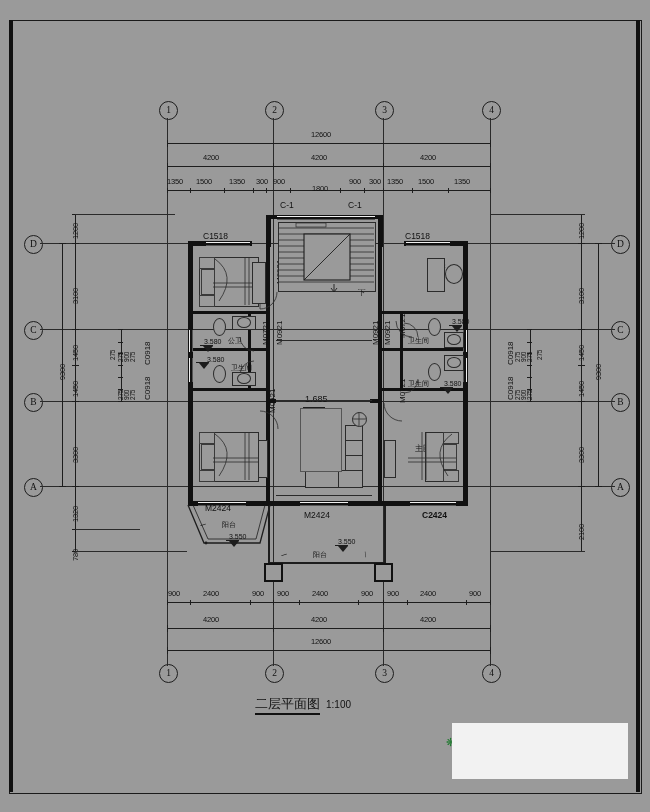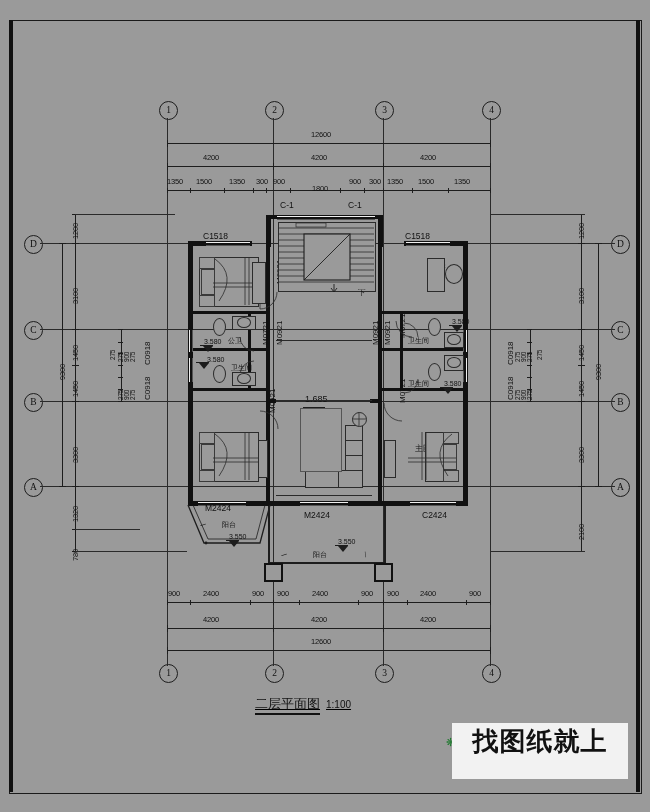--- a/index.html
+++ b/index.html
@@ -62,21 +62,21 @@
     position:absolute;width:0;height:0;
     border-left:5px solid transparent;border-right:5px solid transparent;
     border-top:6px solid #1d1d1d;
   }
   .elev-bar{position:absolute;height:1px;width:13px;background:#1d1d1d;}
   
   .fbox{position:absolute;border:1px solid #2b2b2b;background:#9a9a9a;}
   .fbox2{position:absolute;border:1px solid #3a3a3a;background:#9a9a9a;}
   .oval{position:absolute;border:1px solid #2b2b2b;border-radius:50%;background:#9a9a9a;}
   
-  #title-wrap{position:absolute;left:255px;top:694px;text-decoration:underline;}
+  #title-wrap{position:absolute;left:255px;top:694px;}
   #title-cn{font-size:13px;color:#111;font-family:"DejaVu Sans",sans-serif;border-bottom:2px solid #111;padding-bottom:2px;}
   #title-scale{font-size:10px;color:#111;margin-left:6px;}
   
   #wm{
     position:absolute;left:452px;top:723px;width:176px;height:56px;
     background:#f2f2f2;
   }
   #wm-cn{
     position:absolute;left:6px;top:1px;width:164px;
     font-family:"DejaVu Sans",sans-serif;font-size:26px;font-weight:bold;
@@ -341,21 +341,21 @@
   <div class="ln hl" style="left:410px;top:505px;width:46px;height:1px;background:#555;"></div>
   <div class="ln hl" style="left:198px;top:502px;width:48px;height:1px;background:#f0f0f0;"></div>
   <div class="ln hl" style="left:198px;top:505px;width:48px;height:1px;background:#555;"></div>
   <div class="ln hl" style="left:300px;top:502px;width:48px;height:1px;background:#f0f0f0;"></div>
   <div class="ln hl" style="left:300px;top:505px;width:48px;height:1px;background:#555;"></div>
 
   <div class="txt win-lbl" style="left:203px;top:232px;">C1518</div>
   <div class="txt win-lbl" style="left:405px;top:232px;">C1518</div>
   <div class="txt win-lbl" style="left:280px;top:201px;">C-1</div>
   <div class="txt win-lbl" style="left:348px;top:201px;">C-1</div>
-  <div class="txt win-lbl" style="left:422px;top:511px;">C2424</div>
+  <div class="txt win-lbl" style="left:422px;top:511px;font-weight:bold;">C2424</div>
   <div class="txt win-lbl" style="left:205px;top:504px;">M2424</div>
   <div class="txt win-lbl" style="left:304px;top:511px;">M2424</div>
 
   <div class="txt door-lbl" style="left:276px;top:284px;">M0921</div>
   <div class="txt door-lbl" style="left:262px;top:345px;">M0721</div>
   <div class="txt door-lbl" style="left:276px;top:345px;">M0921</div>
   <div class="txt door-lbl" style="left:269px;top:413px;">M0921</div>
   <div class="txt door-lbl" style="left:372px;top:345px;">M0921</div>
   <div class="txt door-lbl" style="left:384px;top:345px;">M0921</div>
   <div class="txt door-lbl" style="left:399px;top:338px;">M0721</div>
@@ -529,16 +529,15 @@
   <div class="txt lbl" style="left:363px;top:552px;font-size:7px;transform:rotate(-40deg);transform-origin:left top;">⁄</div>
 
   <div class="ln hl thin" style="left:112px;top:551px;width:75px;"></div>
 
   <div id="title-wrap">
     <span id="title-cn">二层平面图</span><span id="title-scale">1:100</span>
   </div>
 
   <div id="wm-mark">❋</div>
   <div id="wm">
-    <div id="wm-cn">找图纸就上</div>
   </div>
 
 </div>
 
 </body></html>

